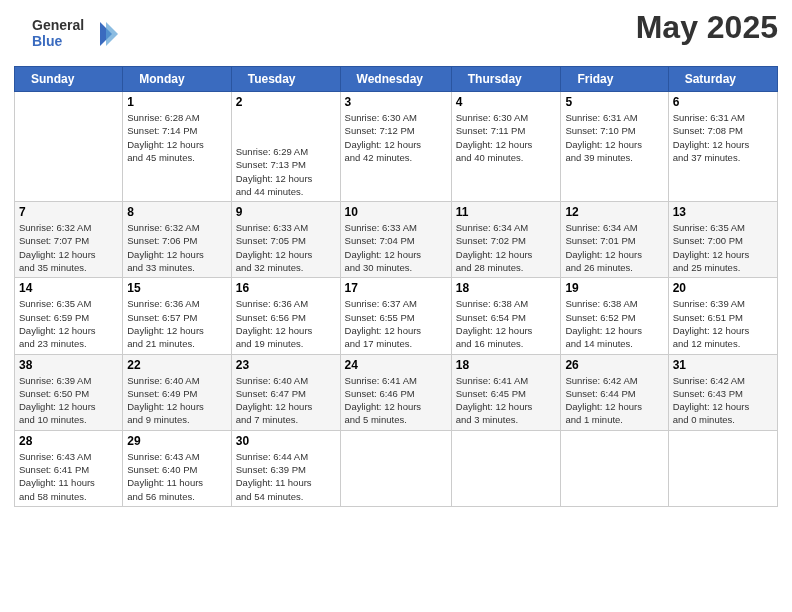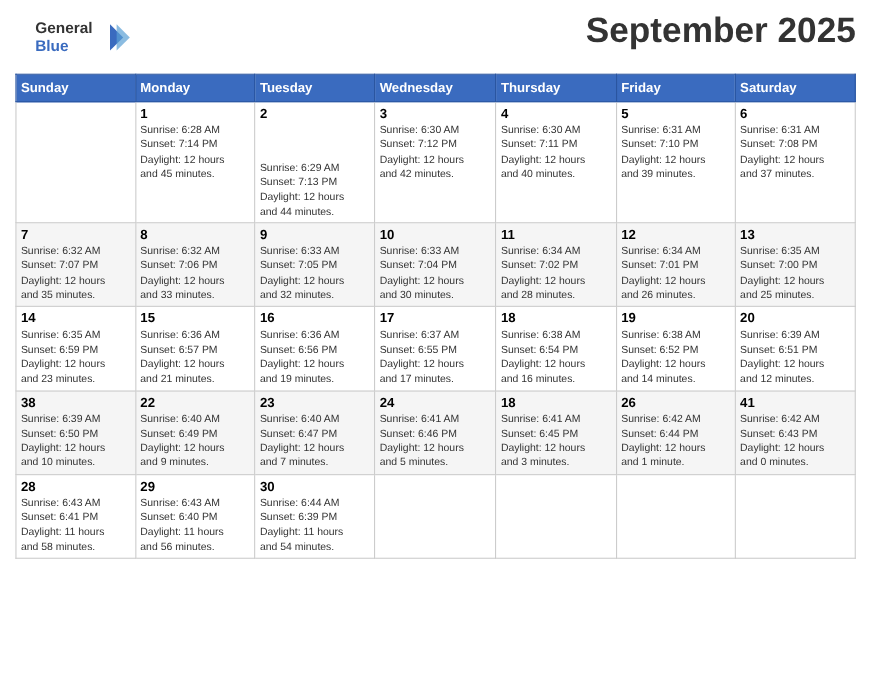--- a/index.html
+++ b/index.html
@@ -40,21 +40,21 @@
       color: #555;
     }
     table {
       width: 100%;
       border-collapse: collapse;
       font-size: 10px;
     }
     thead th {
       background-color: #3a6bbf;
       color: #fff;
-      padding: 5px 4px;
+      padding: 5px 16px;
       text-align: left;
       font-size: 12px;
       font-weight: bold;
       border: 1px solid #2a55a0;
     }
     tbody td {
       border: 1px solid #ccc;
       vertical-align: top;
       padding: 3px 4px;
       width: 113px;
@@ -93,21 +93,21 @@
       <div>
         <svg width="90" height="40" viewBox="0 0 90 40">
           <text x="0" y="16" font-family="Arial" font-size="14" font-weight="bold" fill="#333">General</text>
           <text x="0" y="32" font-family="Arial" font-size="14" font-weight="bold" fill="#3a6bbf">Blue</text>
           <polygon points="68,8 80,20 68,32" fill="#3a6bbf"></polygon>
           <polygon points="74,8 86,20 74,32" fill="#5a9fd4" opacity="0.7"></polygon>
         </svg>
       </div>
     </div>
     <div class="title-area">
-      <div class="month-title">September 2025</div>
+      <div class="month-title">May 2025</div>
     </div>
   </div>
 
   <table>
     <thead>
       <tr>
         <th>Sunday</th>
         <th>Monday</th>
         <th>Tuesday</th>
         <th>Wednesday</th>
@@ -301,21 +301,21 @@
 and 3 minutes.</div>
           </td>
           <td>
             <span class="day-number">26</span>
             <div class="day-info" style="white-space: pre-line;">Sunrise: 6:42 AM
 Sunset: 6:44 PM
 Daylight: 12 hours
 and 1 minute.</div>
           </td>
           <td>
-            <span class="day-number">41</span>
+            <span class="day-number">31</span>
             <div class="day-info" style="white-space: pre-line;">Sunrise: 6:42 AM
 Sunset: 6:43 PM
 Daylight: 12 hours
 and 0 minutes.</div>
           </td>
         </tr>
         <tr>
           <td>
             <span class="day-number">28</span>
             <div class="day-info" style="white-space: pre-line;">Sunrise: 6:43 AM

